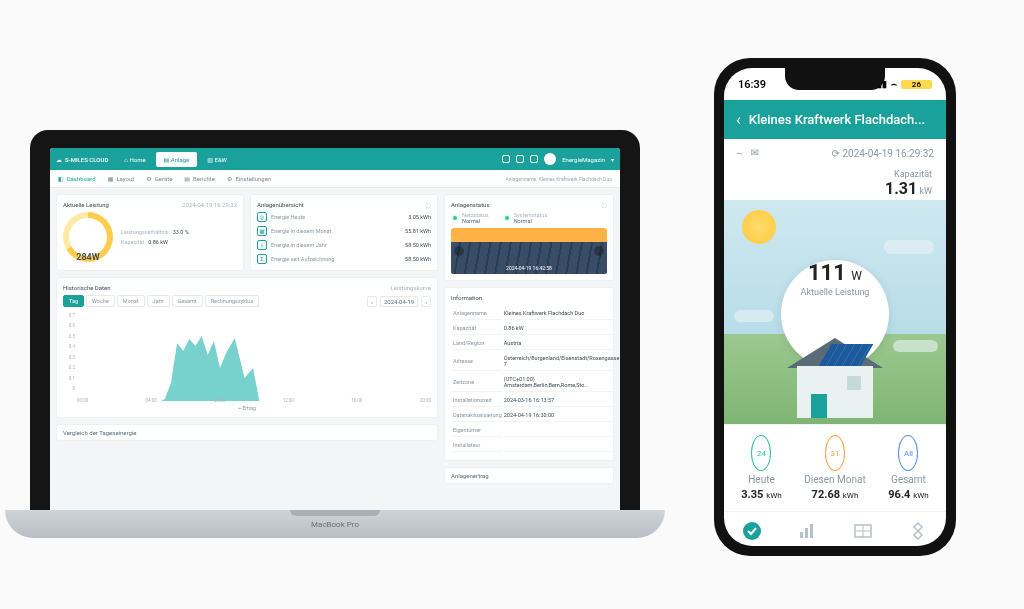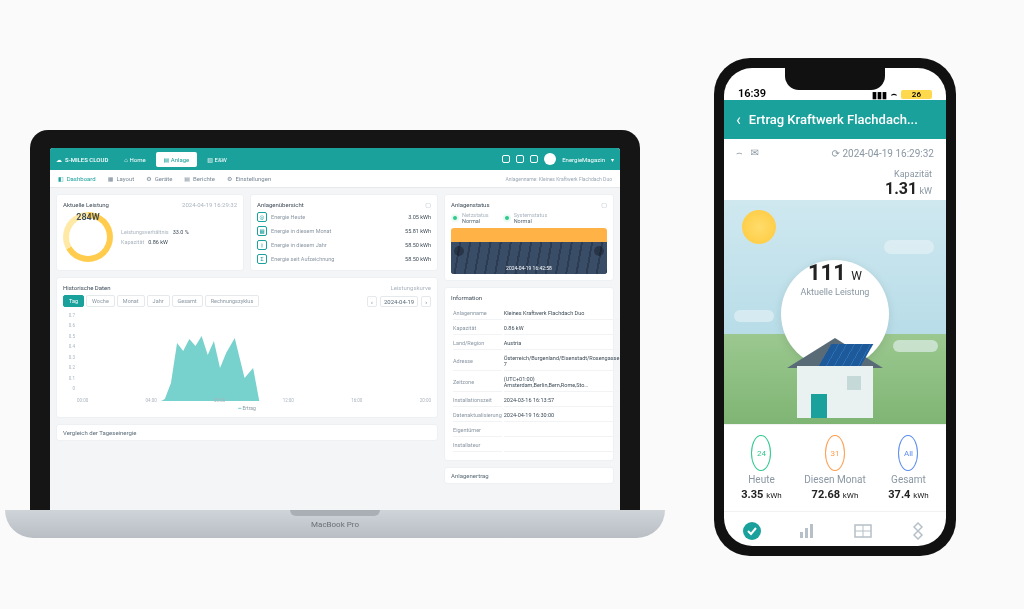--- a/index.html
+++ b/index.html
@@ -31,21 +31,21 @@
 .content{padding:6px;display:flex;gap:6px}
 .col-l{flex:1;display:flex;flex-direction:column;gap:6px}
 .col-r{width:170px;display:flex;flex-direction:column;gap:6px}
 
 .card{background:#fff;border-radius:3px;padding:6px;border:1px solid #eef1f3}
 .card-head{font-size:6px;color:#3d4b57;margin-bottom:4px;display:flex;justify-content:space-between;align-items:center}
 .muted{color:#aab5bf}
 
 
 .power-row{display:flex;gap:8px;align-items:center}
-.gauge{width:50px;height:50px;border-radius:50%;background:conic-gradient(#ffcc4d 0 240deg,#ffe9a6 240deg 360deg);display:flex;align-items:flex-start;justify-content:center;position:relative}
+.gauge{width:50px;height:50px;border-radius:50%;background:conic-gradient(#ffcc4d 0 240deg,#ffe9a6 240deg 360deg);display:flex;align-items:flex-end;justify-content:center;position:relative}
 .gauge::after{content:"";position:absolute;inset:6px;background:#fff;border-radius:50%}
 .gauge-val{position:relative;z-index:1;font-size:9px;font-weight:600;color:#3d4b57}
 .power-stats{font-size:5.5px;display:flex;flex-direction:column;gap:4px}
 .power-stats span.v{color:#3d4b57;margin-left:4px}
 
 
 .ov{display:flex;flex-direction:column;gap:4px}
 .ov-row{display:flex;align-items:center;justify-content:space-between;font-size:5.5px}
 .ov-row .ico{width:10px;height:10px;border:1px solid #1aa19c;border-radius:2px;display:inline-flex;align-items:center;justify-content:center;color:#1aa19c}
 .ov-row .lbl{flex:1;margin-left:4px;color:#8a97a3}
@@ -76,21 +76,21 @@
 
 
 .info-tbl{font-size:5.5px;width:100%}
 .info-tbl td{padding:3px 0;color:#3d4b57;border-bottom:1px solid #f1f3f5}
 .info-tbl td:first-child{color:#8a97a3;width:56px}
 
 
 .phone{position:absolute;right:68px;top:58px;width:242px;height:498px;background:#111;border-radius:36px;padding:10px}
 .phone-screen{background:#fff;width:100%;height:100%;border-radius:28px;overflow:hidden;position:relative;display:flex;flex-direction:column}
 .notch{position:absolute;top:0;left:50%;transform:translateX(-50%);width:100px;height:22px;background:#111;border-radius:0 0 14px 14px;z-index:5}
-.statusbar{height:32px;display:flex;align-items:flex-end;justify-content:space-between;padding:0 14px;font-size:11px;font-weight:600}
+.statusbar{height:32px;display:flex;align-items:center;justify-content:space-between;padding:0 14px;font-size:11px;font-weight:600}
 .sb-right{display:flex;gap:4px;align-items:center;font-size:9px}
 .sb-batt{background:#ffd94d;padding:0 11px;border-radius:2px;font-size:8px}
 .p-header{background:#1aa19c;color:#fff;padding:10px 12px;display:flex;align-items:center;gap:8px}
 .p-header .back{font-size:16px}
 .p-header .title{font-size:13px;font-weight:500}
 .p-sub{display:flex;justify-content:space-between;padding:8px 12px;font-size:10px;color:#8a97a3;align-items:center}
 .p-sub .icons{display:flex;gap:8px}
 .p-kap{text-align:right;padding:2px 14px;font-size:9px;color:#8a97a3}
 .p-kap .v{font-size:16px;font-weight:700;color:#222}
 .p-sky{flex:1;background:linear-gradient(#cfe8f0 0%,#b8dde8 60%,#9bc88f 60%,#7fb574 100%);position:relative;overflow:hidden}
@@ -346,21 +346,21 @@
     <div class="statusbar">
       <span>16:39</span>
       <span class="sb-right">
         <span>▮▮▮</span>
         <span>⌢</span>
         <span class="sb-batt">26</span>
       </span>
     </div>
     <div class="p-header">
       <span class="back">‹</span>
-      <span class="title">Ertrag Kraftwerk Flachdach...</span>
+      <span class="title">Kleines Kraftwerk Flachdach...</span>
     </div>
     <div class="p-sub">
       <span class="icons">
         <span>⌢</span>
         <span>✉</span>
       </span>
       <span>⟳ <span>2024-04-19 16:29:32</span></span>
     </div>
     <div class="p-kap">
       <div>Kapazität</div>
@@ -392,21 +392,21 @@
         <span class="val"><span>3.35</span> <small>kWh</small></span>
       </div>
       <div class="p-stat">
         <span class="ico">31</span>
         <span class="lbl">Diesen Monat</span>
         <span class="val"><span>72.68</span> <small>kWh</small></span>
       </div>
       <div class="p-stat">
         <span class="ico">All</span>
         <span class="lbl">Gesamt</span>
-        <span class="val"><span>37.4</span> <small>kWh</small></span>
+        <span class="val"><span>96.4</span> <small>kWh</small></span>
       </div>
     </div>
     <div class="p-tabbar">
       <span class="p-tab active">
           <svg width="20" height="20" viewBox="0 0 20 20">
             <circle cx="10" cy="10" r="9" fill="currentColor"></circle>
             <path d="M6 10l3 3 5-6" stroke="#fff" stroke-width="2" fill="none"></path>
           </svg>
         </span>
       <span class="p-tab">

